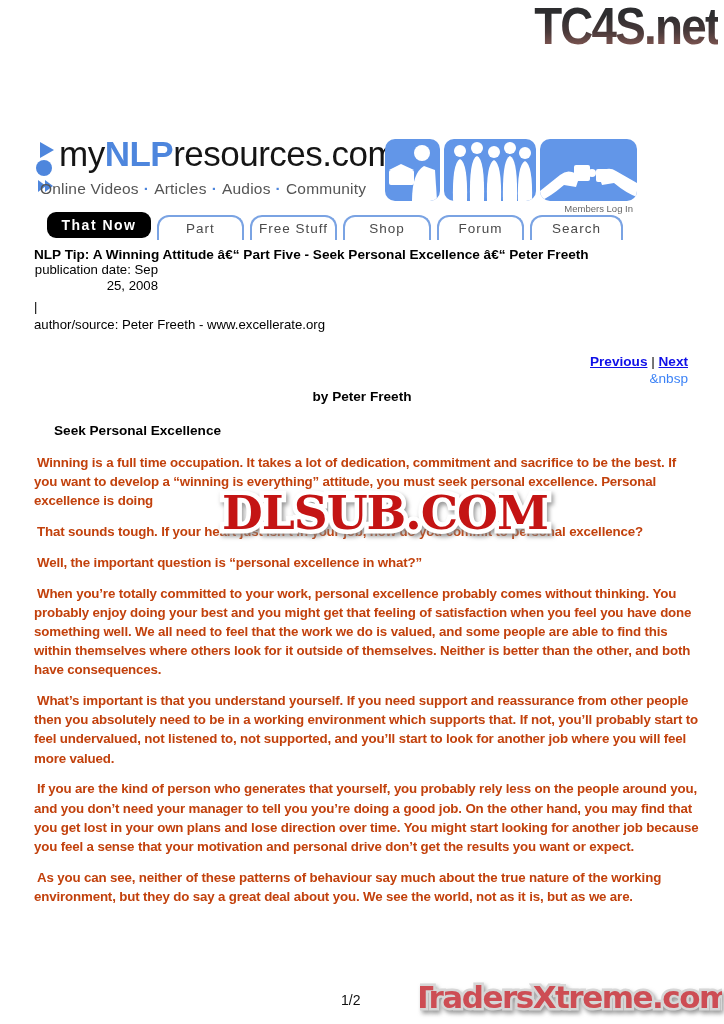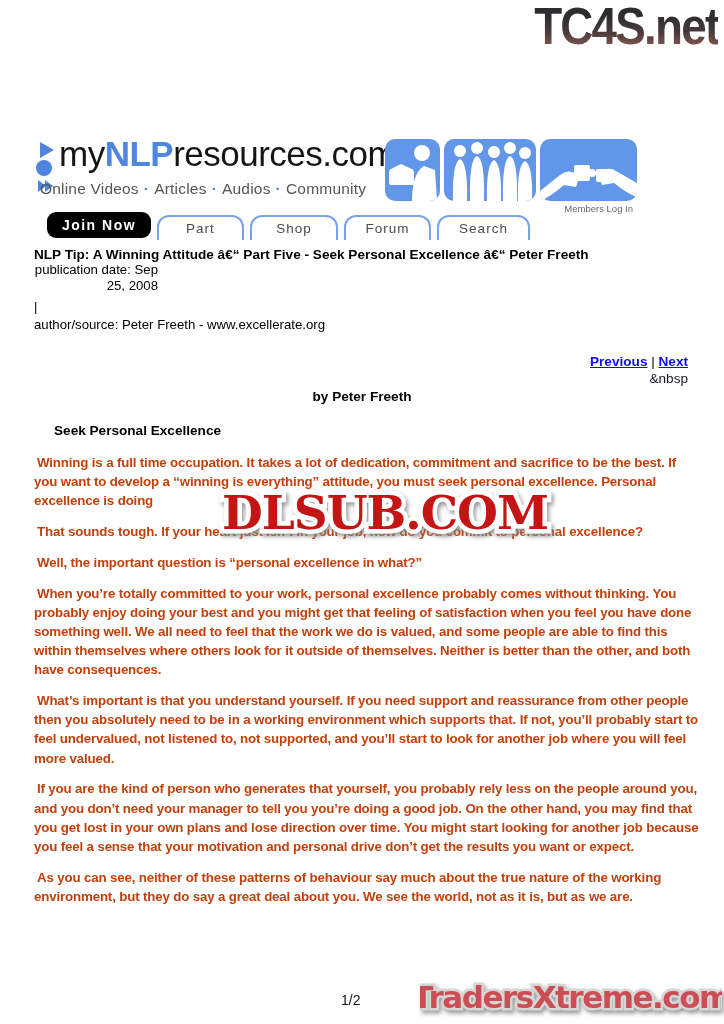--- a/index.html
+++ b/index.html
@@ -52,21 +52,21 @@
   .titlerow { display:flex; align-items:flex-start;flex-direction:column; }
   .art-title { flex:1; font-size:13.6px; font-weight:bold; text-align:center; line-height:15px; color:#000; }
   .pubdate { width:124px; text-align:right; font-size:13.2px; line-height:16px; color:#000; }
   .pipe { font-size:13px; margin-top:5px; }
   .author { font-size:13.2px; margin-top:3px; }
 
   
   .pager { position:absolute; top:353px; right:36px; text-align:right; font-size:13.6px; line-height:17px; }
   .pager a { color:#0f0fe8; text-decoration:underline; font-weight:bold; cursor:pointer; }
   .pager .sep { white-space:pre; color:#000; }
-  .nbsp-line { font-weight:normal; color:#0f172a; }
+  .nbsp-line { font-weight:normal; color:#3b82f6; }
 
   .byline { position:absolute; top:389px; left:0; width:724px; text-align:center; font-size:13.6px; font-weight:bold; }
 
   
   .article { position:absolute; top:423px; left:34px; width:668px; }
   .heading { font-size:13.6px; font-weight:bold; margin-bottom:15px;margin-left:20px; }
   .article p { font-size:13.3px; font-weight:bold; line-height:19.2px; letter-spacing:-0.15px; margin-bottom:11.5px; text-indent:3px; color:#c2410c; }
 
   
   .dlsub-wrap { position:absolute; left:215px; top:486px; }
@@ -135,22 +135,23 @@
           <circle cx="52" cy="34" r="4"></circle>
           <path d="M97 44 L76 32 Q70 28 64 31 L58 34 L62 46 L74 44 Q86 54 97 58 Z"></path>
           <rect x="56" y="30" width="13" height="13" rx="2"></rect>
         </g>
       </svg>
     </div>
   </div>
   <div class="members">Members Log In</div>
 
   <div class="nav">
-    <div class="join">Join Now</div>
+    <div class="join">That Now</div>
     <div class="tab tab-home">Part</div>
+    <div class="tab tab-free">Free Stuff</div>
     <div class="tab tab-shop">Shop</div>
     <div class="tab tab-forum">Forum</div>
     <div class="tab tab-search">Search</div>
   </div>
 
   <div class="titleblock">
     <div class="titlerow">
       <div class="art-title">NLP Tip: A Winning Attitude â€“ Part Five - Seek Personal Excellence â€“ Peter Freeth</div>
       <div class="pubdate">publication date: Sep 25, 2008</div>
     </div>

